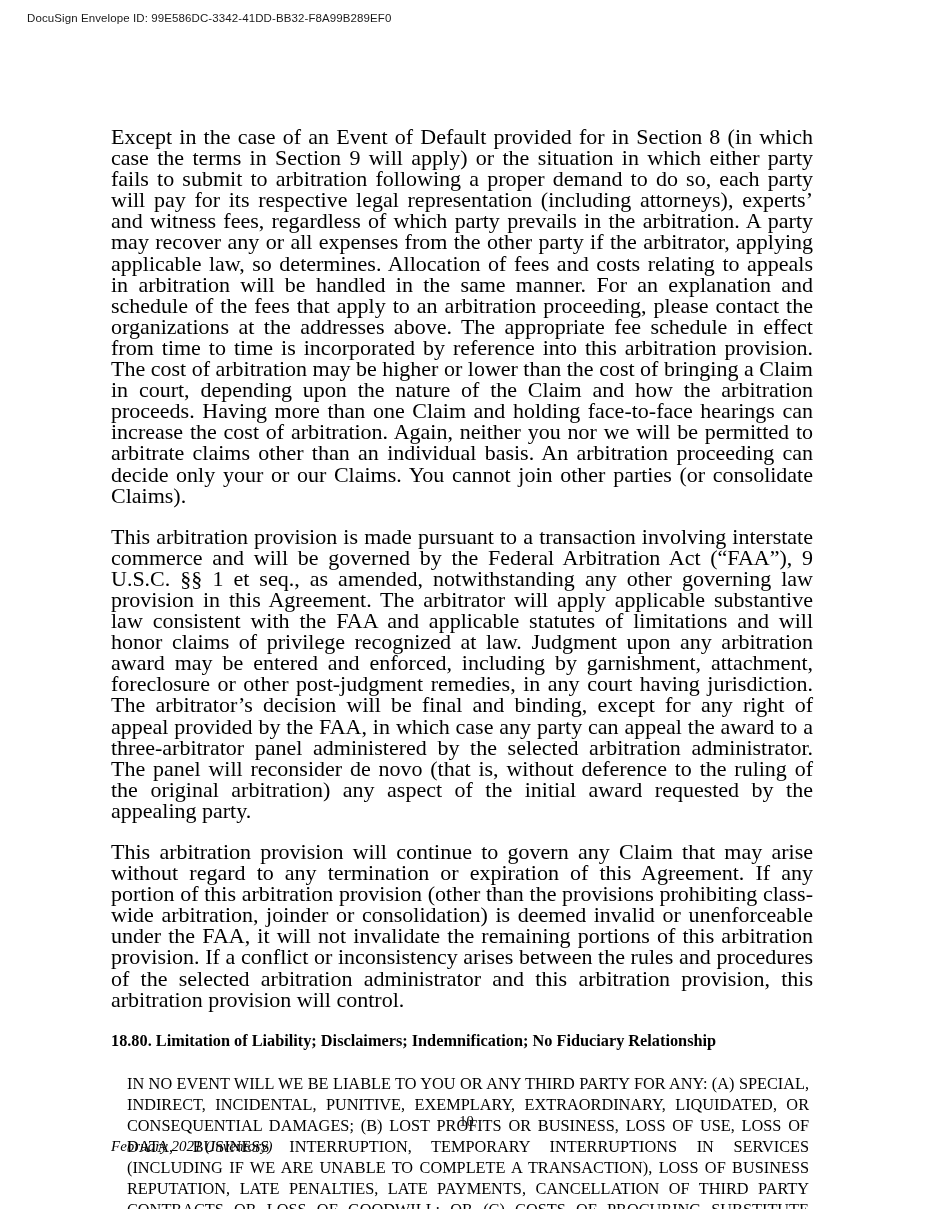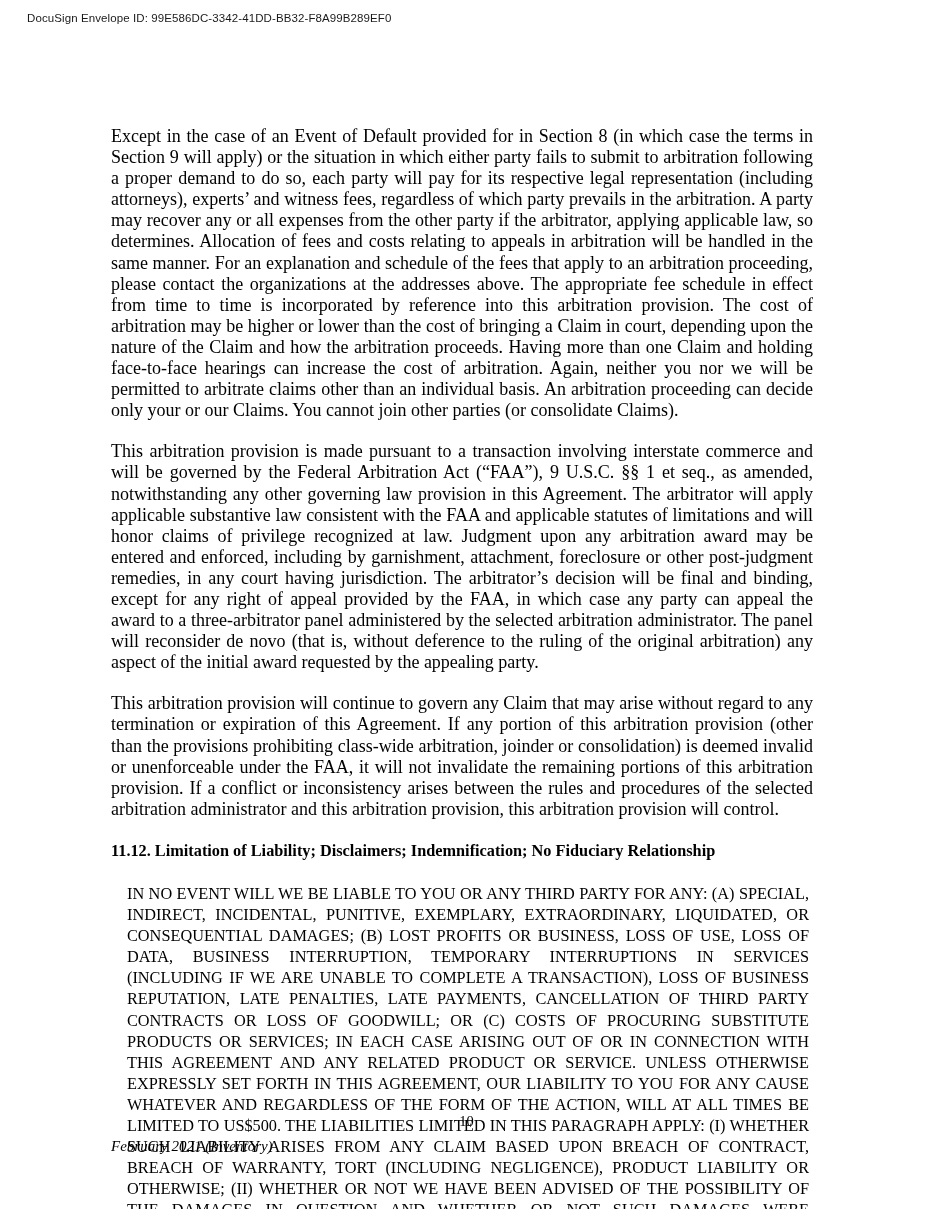--- a/index.html
+++ b/index.html
@@ -32,21 +32,21 @@
     white-space: nowrap;
   }
   .content {
     position: absolute;
     top: 126px;
     left: 111px;
     width: 714px;
   }
   p.body-text {
     margin: 0 12px 20px 0;
-    font-size: 18px;
+    font-size: 22px;
     line-height: 21.1px;
     text-align: justify;
     text-justify: inter-word;
     hyphens: none;
   }
   p.body-text:last-child {
     margin-bottom: 0;
   }
   .heading {
     margin: 0 0 22px 0;
@@ -90,21 +90,21 @@
   <div class="content">
 
     <p class="body-text">Except in the case of an Event of Default provided for in Section 8 (in which case the terms in Section 9 will apply) or the situation in which either party fails to submit to arbitration following a proper demand to do so, each party will pay for its respective legal representation (including attorneys), experts’ and witness fees, regardless of which party prevails in the arbitration. A party may recover any or all expenses from the other party if the arbitrator, applying applicable law, so determines. Allocation of fees and costs relating to appeals in arbitration will be handled in the same manner. For an explanation and schedule of the fees that apply to an arbitration proceeding, please contact the organizations at the addresses above. The appropriate fee schedule in effect from time to time is incorporated by reference into this arbitration provision. The cost of arbitration may be higher or lower than the cost of bringing a Claim in court, depending upon the nature of the Claim and how the arbitration proceeds. Having more than one Claim and holding face-to-face hearings can increase the cost of arbitration. Again, neither you nor we will be permitted to arbitrate claims other than an individual basis. An arbitration proceeding can decide only your or our Claims. You cannot join other parties (or consolidate Claims).</p>
 
     <p class="body-text">
       <span>This arbitration provision is made pursuant to a transaction involving interstate commerce and will be governed by the Federal Arbitration Act (“</span><span class="underline">FAA</span><span>”), 9 U.S.C. §§ 1 et seq., as amended, notwithstanding any other governing law provision in this Agreement. The arbitrator will apply applicable substantive law consistent with the FAA and applicable statutes of limitations and will honor claims of privilege recognized at law. Judgment upon any arbitration award may be entered and enforced, including by garnishment, attachment, foreclosure or other post-judgment remedies, in any court having jurisdiction. The arbitrator’s decision will be final and binding, except for any right of appeal provided by the FAA, in which case any party can appeal the award to a three-arbitrator panel administered by the selected arbitration administrator. The panel will reconsider de novo (that is, without deference to the ruling of the original arbitration) any aspect of the initial award requested by the appealing party.</span>
     </p>
 
     <p class="body-text">This arbitration provision will continue to govern any Claim that may arise without regard to any termination or expiration of this Agreement. If any portion of this arbitration provision (other than the provisions prohibiting class-wide arbitration, joinder or consolidation) is deemed invalid or unenforceable under the FAA, it will not invalidate the remaining portions of this arbitration provision. If a conflict or inconsistency arises between the rules and procedures of the selected arbitration administrator and this arbitration provision, this arbitration provision will control.</p>
 
-    <p class="heading">11.12. Limitation of Liability; Disclaimers; Indemnification; No Fiduciary Relationship</p>
+    <p class="heading">18.80. Limitation of Liability; Disclaimers; Indemnification; No Fiduciary Relationship</p>
 
     <p class="caps-block">IN NO EVENT WILL WE BE LIABLE TO YOU OR ANY THIRD PARTY FOR ANY: (A) SPECIAL, INDIRECT, INCIDENTAL, PUNITIVE, EXEMPLARY, EXTRAORDINARY, LIQUIDATED, OR CONSEQUENTIAL DAMAGES; (B) LOST PROFITS OR BUSINESS, LOSS OF USE, LOSS OF DATA, BUSINESS INTERRUPTION, TEMPORARY INTERRUPTIONS IN SERVICES (INCLUDING IF WE ARE UNABLE TO COMPLETE A TRANSACTION), LOSS OF BUSINESS REPUTATION, LATE PENALTIES, LATE PAYMENTS, CANCELLATION OF THIRD PARTY CONTRACTS OR LOSS OF GOODWILL; OR (C) COSTS OF PROCURING SUBSTITUTE PRODUCTS OR SERVICES; IN EACH CASE ARISING OUT OF OR IN CONNECTION WITH THIS AGREEMENT AND ANY RELATED PRODUCT OR SERVICE. UNLESS OTHERWISE EXPRESSLY SET FORTH IN THIS AGREEMENT, OUR LIABILITY TO YOU FOR ANY CAUSE WHATEVER AND REGARDLESS OF THE FORM OF THE ACTION, WILL AT ALL TIMES BE LIMITED TO US$500. THE LIABILITIES LIMITED IN THIS PARAGRAPH APPLY: (I) WHETHER SUCH LIABILITY ARISES FROM ANY CLAIM BASED UPON BREACH OF CONTRACT, BREACH OF WARRANTY, TORT (INCLUDING NEGLIGENCE), PRODUCT LIABILITY OR OTHERWISE; (II) WHETHER OR NOT WE HAVE BEEN ADVISED OF THE POSSIBILITY OF THE DAMAGES IN QUESTION AND WHETHER OR NOT SUCH DAMAGES WERE FORESEEABLE; AND (III) EVEN IF YOUR REMEDIES FAIL OF</p>
 
   </div>
 
   <div class="page-number">10</div>
 
   <div class="footer">February 2021 (Inventory)</div>
 
 </div>

